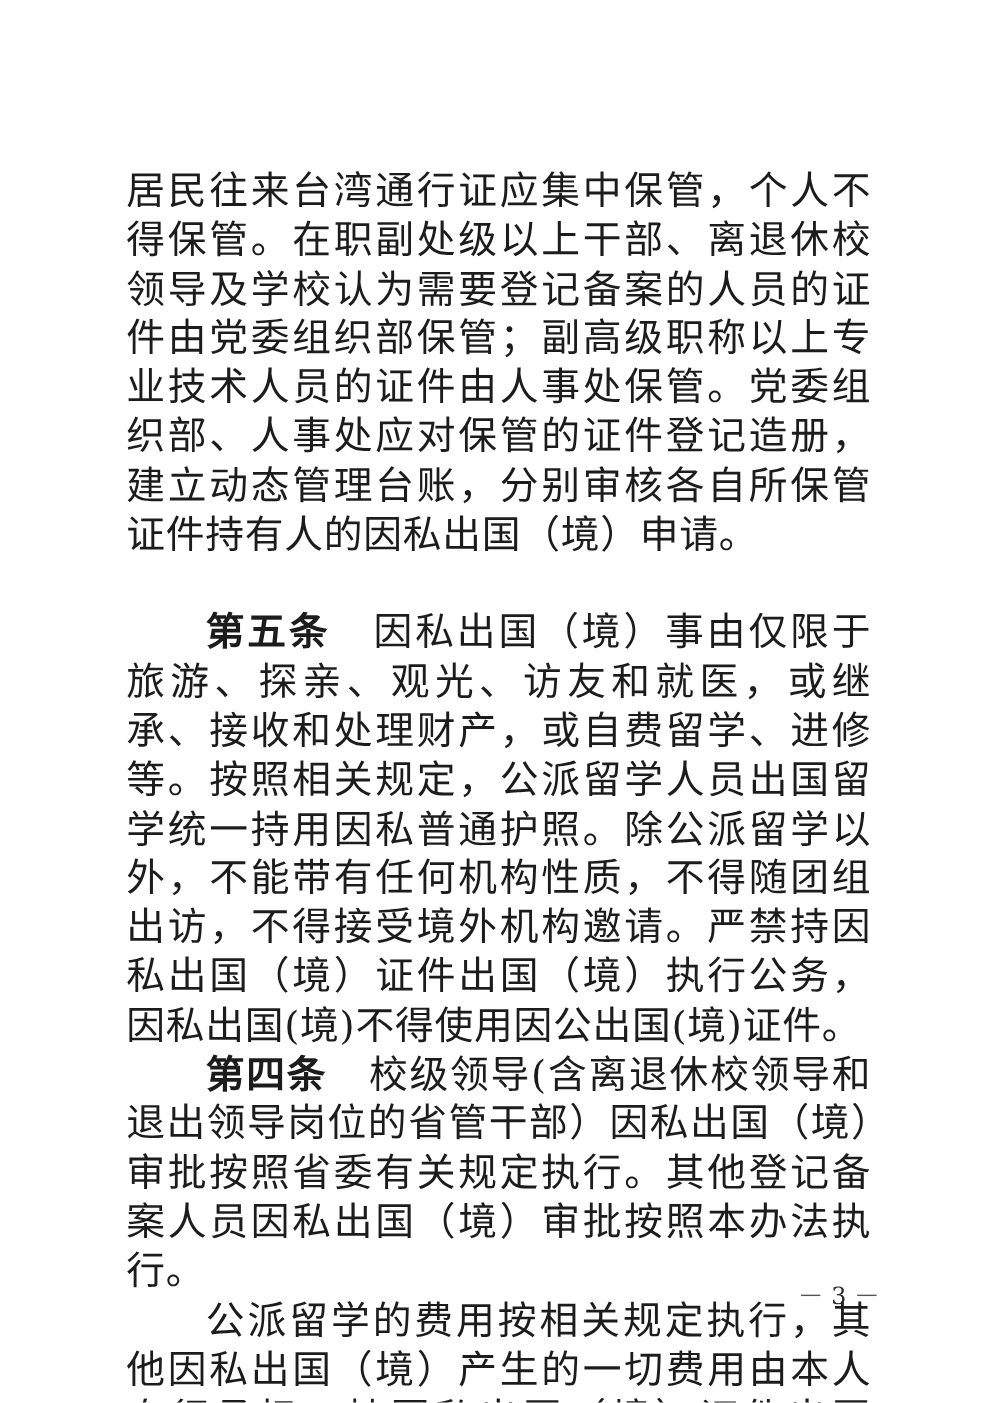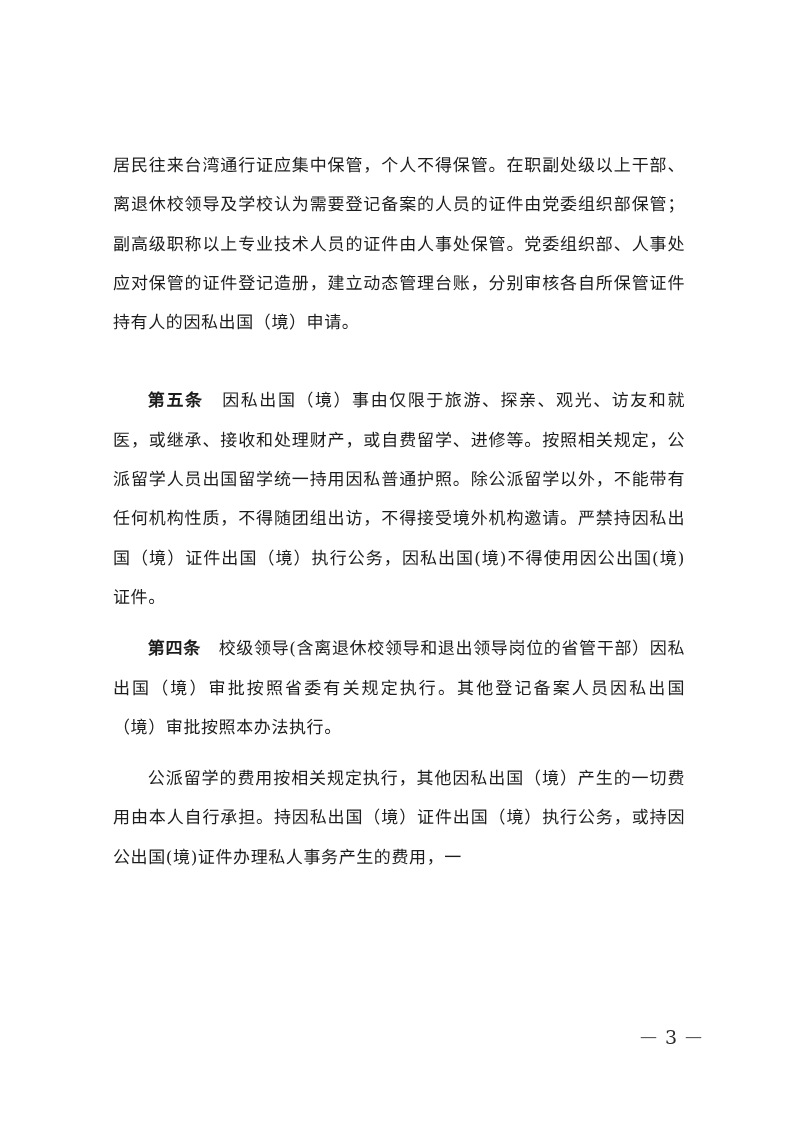--- a/index.html
+++ b/index.html
@@ -26,22 +26,22 @@
 
   
   .text-body {
     position: absolute;
     left: 101px;
     top: 134px;
     width: 596px;
   }
 
   .para {
-    margin: 12px;
-    font-size: 17px;
+    margin: 0;
+    font-size: 31px;
     line-height: 39.3px;
     text-align: justify;
     text-align-last: left;
     text-justify: inter-ideograph;
     letter-spacing: 0.6px;
     color: #1c1c1c;
     font-weight: 400;
   }
 
   

